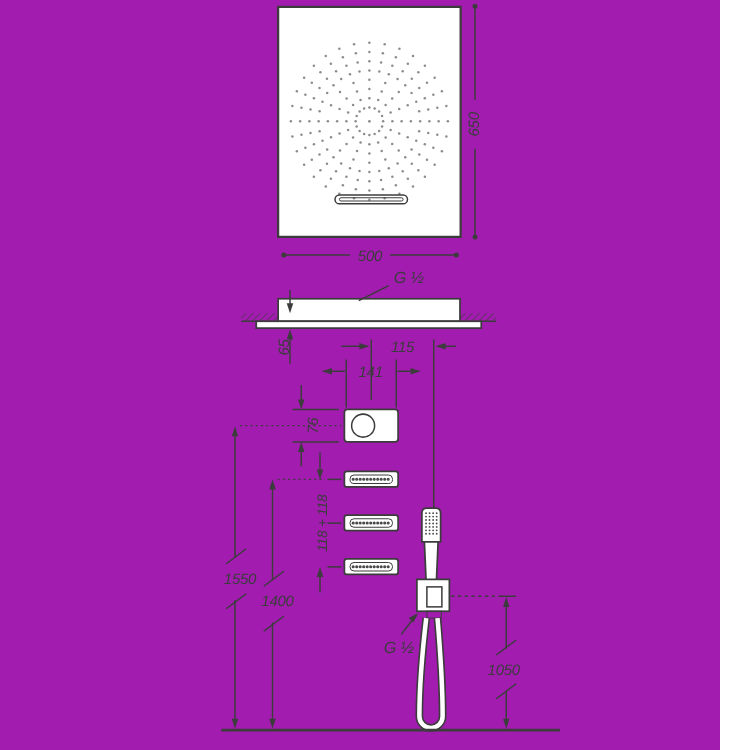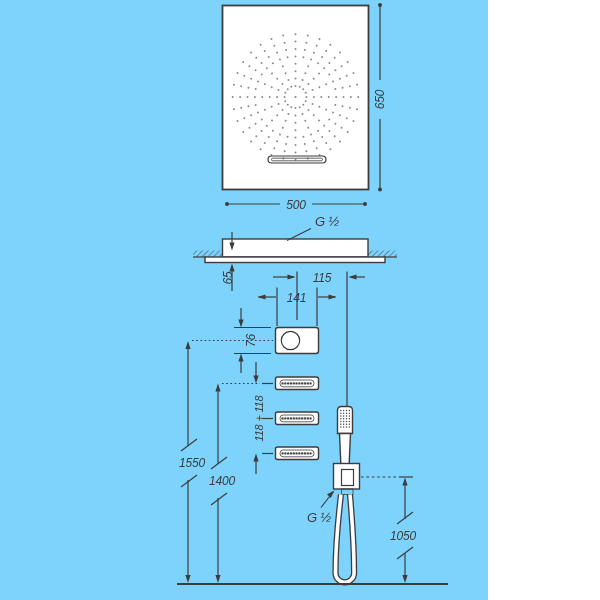--- a/index.html
+++ b/index.html
@@ -1,16 +1,16 @@
 <!DOCTYPE html>
 <html><head>
 <meta charset="utf-8">
 <style>
   html,body{margin:0;padding:0;background:#ffffff;}
-  .stage{position:relative;width:488px;height:600px;background:#7dd3fc;overflow:hidden;}
+  .stage{position:relative;width:576px;height:600px;background:#a21caf;overflow:hidden;}
   svg text{
     font-family:"Liberation Sans",sans-serif;
     font-style:italic;
     fill:#3c3c3c;
     letter-spacing:-0.2px;
   }
   .t12{font-size:12px;}
   .t11{font-size:11px;}
   .t13{font-size:13px;}
   .ln{stroke:#3c3c3c;stroke-width:1.2;fill:none;}

